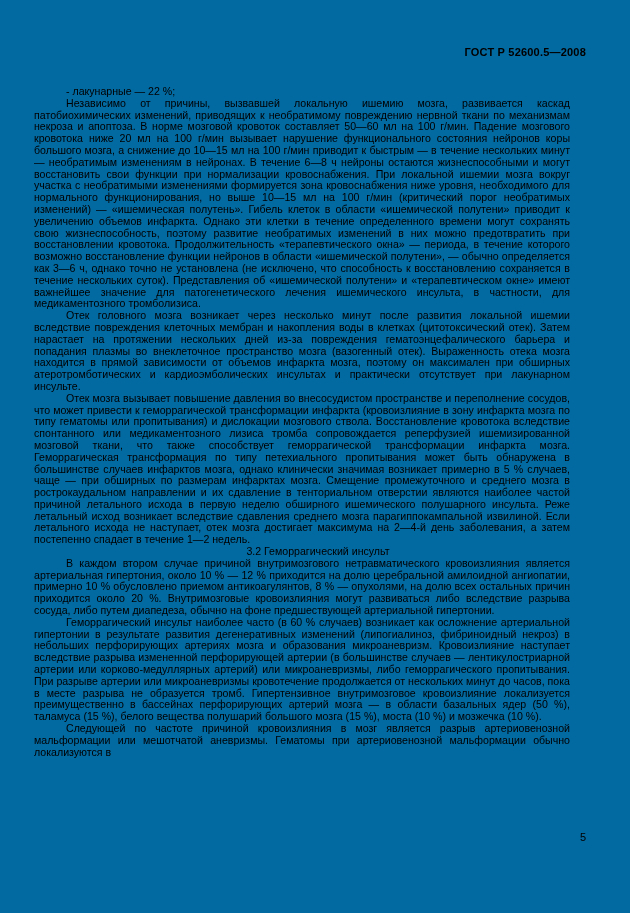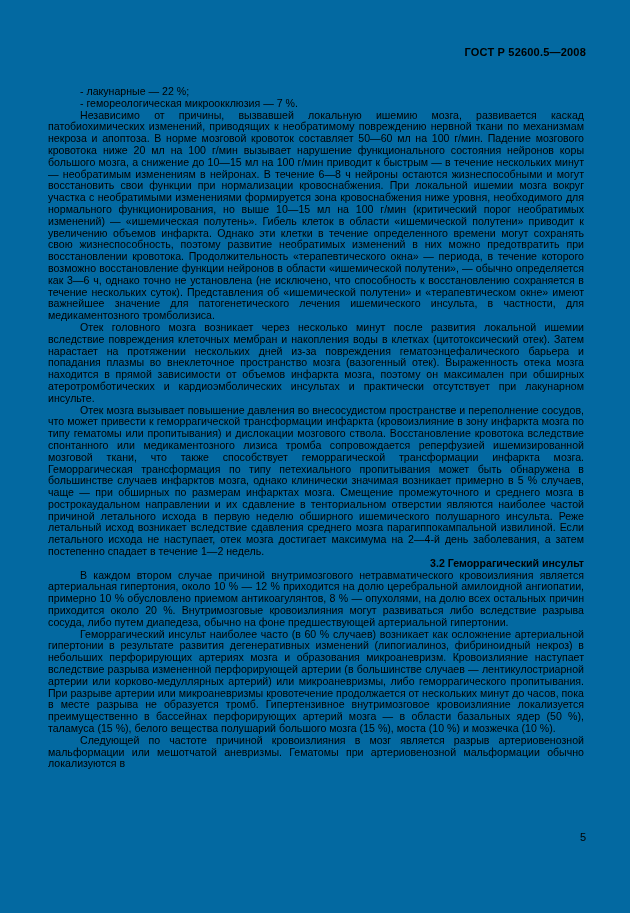--- a/index.html
+++ b/index.html
@@ -21,53 +21,52 @@
     top: 46px;
     right: 44px;
     font-size: 11px;
     font-weight: bold;
     letter-spacing: 0.2px;
     white-space: nowrap;
   }
   .doc-content {
     position: absolute;
     top: 86px;
-    left: 48px;
+    left: 34px;
     width: 536px;
     font-size: 10.6px;
     line-height: 11.8px;
     text-align: justify;
     hyphens: auto;
     -webkit-hyphens: auto;
   }
   .doc-content p {
     margin: 0;
     padding: 0;
     text-indent: 32px;
   }
   .doc-content p.heading {
-    font-weight: bold;
-    text-align: right;
+    font-weight: normal;
+    text-align: center;
   }
   .page-number {
     position: absolute;
     top: 831px;
     right: 44px;
     font-size: 11px;
   }
 </style>
 </head>
 <body>
 
 <div class="page">
   <div class="doc-header">ГОСТ Р 52600.5—2008</div>
 
   <div class="doc-content" id="doc-content">
       <p class="list-item">- лакунарные — 22 %;</p>
-      <p class="list-item">- гемореологическая микроокклюзия — 7 %.</p>
       <p class="paragraph">Независимо от причины, вызвавшей локальную ишемию мозга, развивается каскад патобиохимических изменений, приводящих к необратимому повреждению нервной ткани по механизмам некроза и апоптоза. В норме мозговой кровоток составляет 50—60 мл на 100 г/мин. Падение мозгового кровотока ниже 20 мл на 100 г/мин вызывает нарушение функционального состояния нейронов коры большого мозга, а снижение до 10—15 мл на 100 г/мин приводит к быстрым — в течение нескольких минут — необратимым изменениям в нейронах. В течение 6—8 ч нейроны остаются жизнеспособными и могут восстановить свои функции при нормализации кровоснабжения. При локальной ишемии мозга вокруг участка с необратимыми изменениями формируется зона кровоснабжения ниже уровня, необходимого для нормального функционирования, но выше 10—15 мл на 100 г/мин (критический порог необратимых изменений) — «ишемическая полутень». Гибель клеток в области «ишемической полутени» приводит к увеличению объемов инфаркта. Однако эти клетки в течение определенного времени могут сохранять свою жизнеспособность, поэтому развитие необратимых изменений в них можно предотвратить при восстановлении кровотока. Продолжительность «терапевтического окна» — периода, в течение которого возможно восстановление функции нейронов в области «ишемической полутени», — обычно определяется как 3—6 ч, однако точно не установлена (не исключено, что способность к восстановлению сохраняется в течение нескольких суток). Представления об «ишемической полутени» и «терапевтическом окне» имеют важнейшее значение для патогенетического лечения ишемического инсульта, в частности, для медикаментозного тромболизиса.</p>
       <p class="paragraph">Отек головного мозга возникает через несколько минут после развития локальной ишемии вследствие повреждения клеточных мембран и накопления воды в клетках (цитотоксический отек). Затем нарастает на протяжении нескольких дней из-за повреждения гематоэнцефалического барьера и попадания плазмы во внеклеточное пространство мозга (вазогенный отек). Выраженность отека мозга находится в прямой зависимости от объемов инфаркта мозга, поэтому он максимален при обширных атеротромботических и кардиоэмболических инсультах и практически отсутствует при лакунарном инсульте.</p>
       <p class="paragraph">Отек мозга вызывает повышение давления во внесосудистом пространстве и переполнение сосудов, что может привести к геморрагической трансформации инфаркта (кровоизлияние в зону инфаркта мозга по типу гематомы или пропитывания) и дислокации мозгового ствола. Восстановление кровотока вследствие спонтанного или медикаментозного лизиса тромба сопровождается реперфузией ишемизированной мозговой ткани, что также способствует геморрагической трансформации инфаркта мозга. Геморрагическая трансформация по типу петехиального пропитывания может быть обнаружена в большинстве случаев инфарктов мозга, однако клинически значимая возникает примерно в 5 % случаев, чаще — при обширных по размерам инфарктах мозга. Смещение промежуточного и среднего мозга в рострокаудальном направлении и их сдавление в тенториальном отверстии являются наиболее частой причиной летального исхода в первую неделю обширного ишемического полушарного инсульта. Реже летальный исход возникает вследствие сдавления среднего мозга парагиппокампальной извилиной. Если летального исхода не наступает, отек мозга достигает максимума на 2—4-й день заболевания, а затем постепенно спадает в течение 1—2 недель.</p>
       <p class="heading">3.2 Геморрагический инсульт</p>
       <p class="paragraph">В каждом втором случае причиной внутримозгового нетравматического кровоизлияния является артериальная гипертония, около 10 % — 12 % приходится на долю церебральной амилоидной ангиопатии, примерно 10 % обусловлено приемом антикоагулянтов, 8 % — опухолями, на долю всех остальных причин приходится около 20 %. Внутримозговые кровоизлияния могут развиваться либо вследствие разрыва сосуда, либо путем диапедеза, обычно на фоне предшествующей артериальной гипертонии.</p>
       <p class="paragraph">Геморрагический инсульт наиболее часто (в 60 % случаев) возникает как осложнение артериальной гипертонии в результате развития дегенеративных изменений (липогиалиноз, фибриноидный некроз) в небольших перфорирующих артериях мозга и образования микроаневризм. Кровоизлияние наступает вследствие разрыва измененной перфорирующей артерии (в большинстве случаев — лентикулостриарной артерии или корково-медуллярных артерий) или микроаневризмы, либо геморрагического пропитывания. При разрыве артерии или микроаневризмы кровотечение продолжается от нескольких минут до часов, пока в месте разрыва не образуется тромб. Гипертензивное внутримозговое кровоизлияние локализуется преимущественно в бассейнах перфорирующих артерий мозга — в области базальных ядер (50 %), таламуса (15 %), белого вещества полушарий большого мозга (15 %), моста (10 %) и мозжечка (10 %).</p>
       <p class="paragraph">Следующей по частоте причиной кровоизлияния в мозг является разрыв артериовенозной мальформации или мешотчатой аневризмы. Гематомы при артериовенозной мальформации обычно локализуются в</p>
     </div>
 
   <div class="page-number">5</div>

